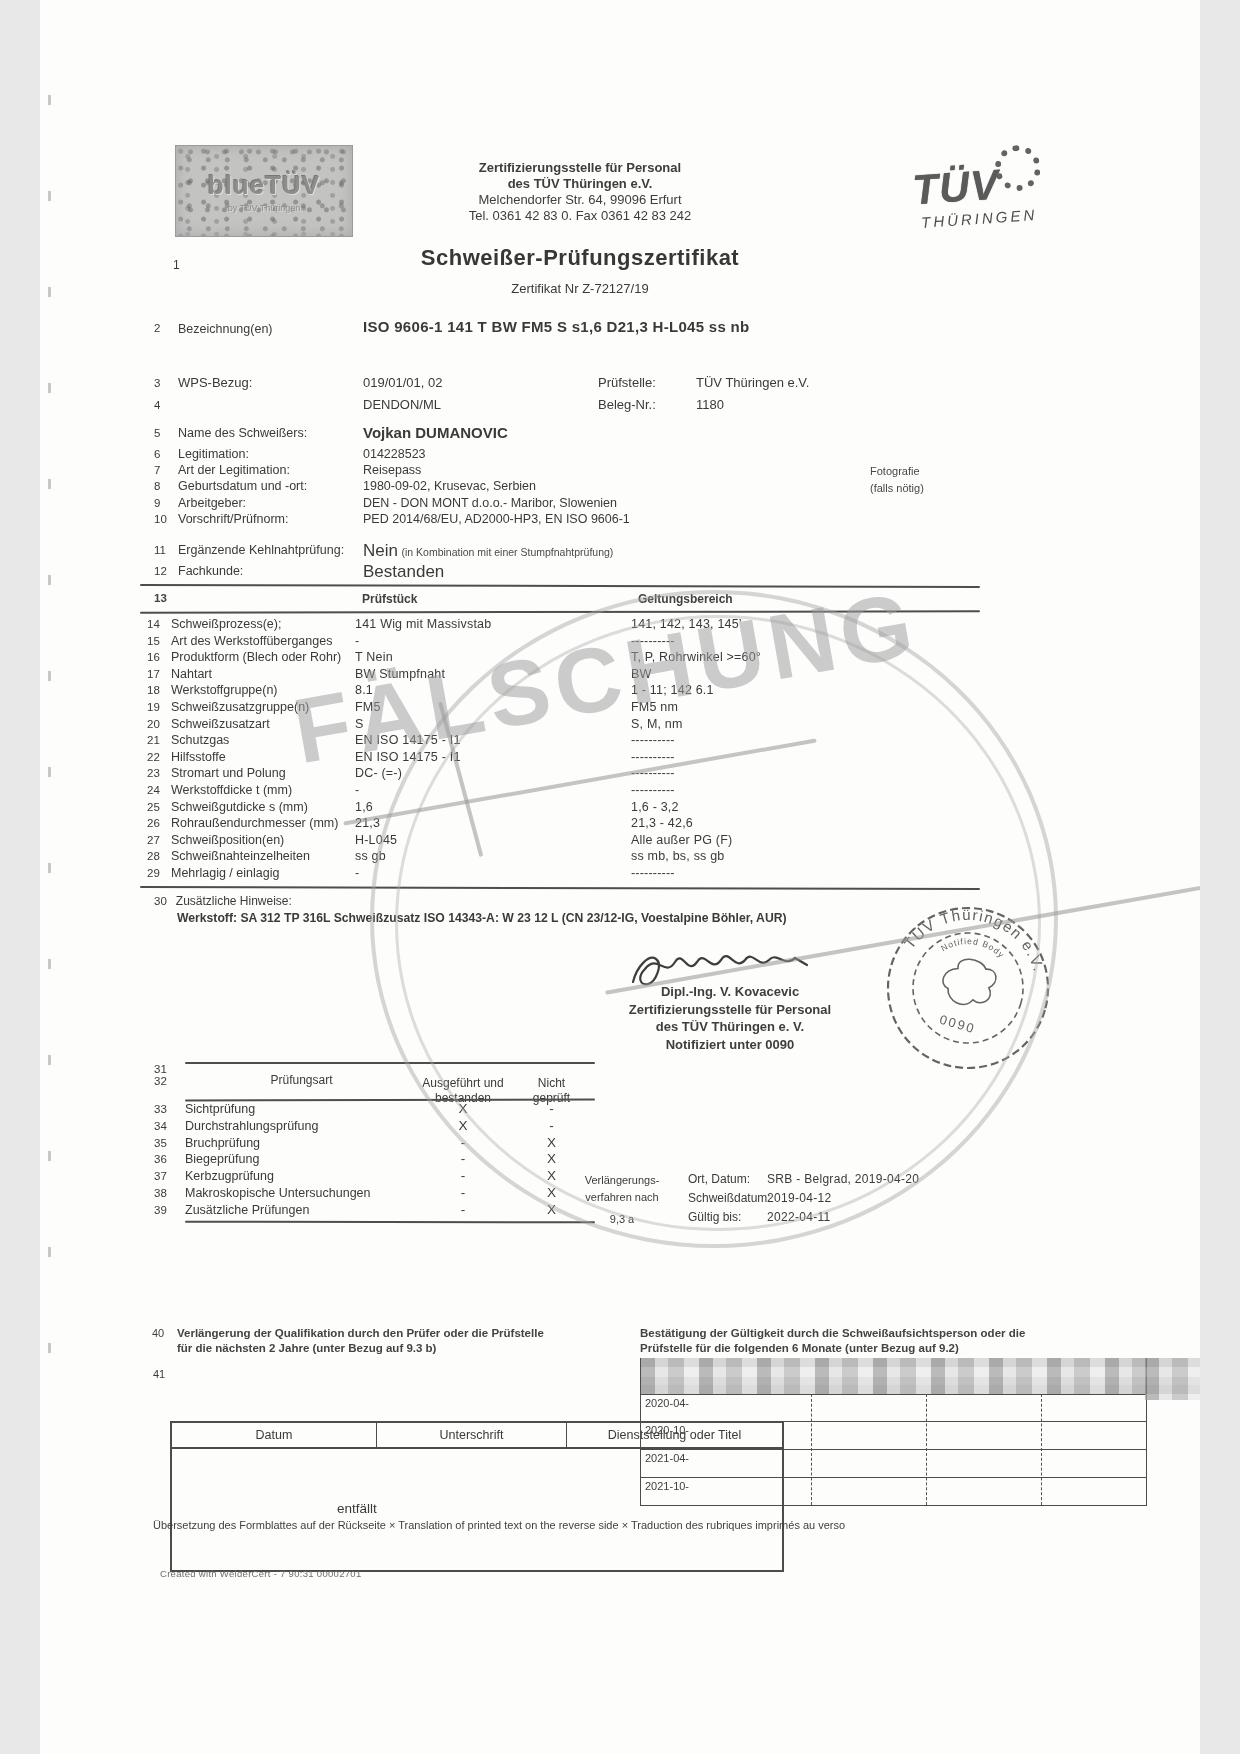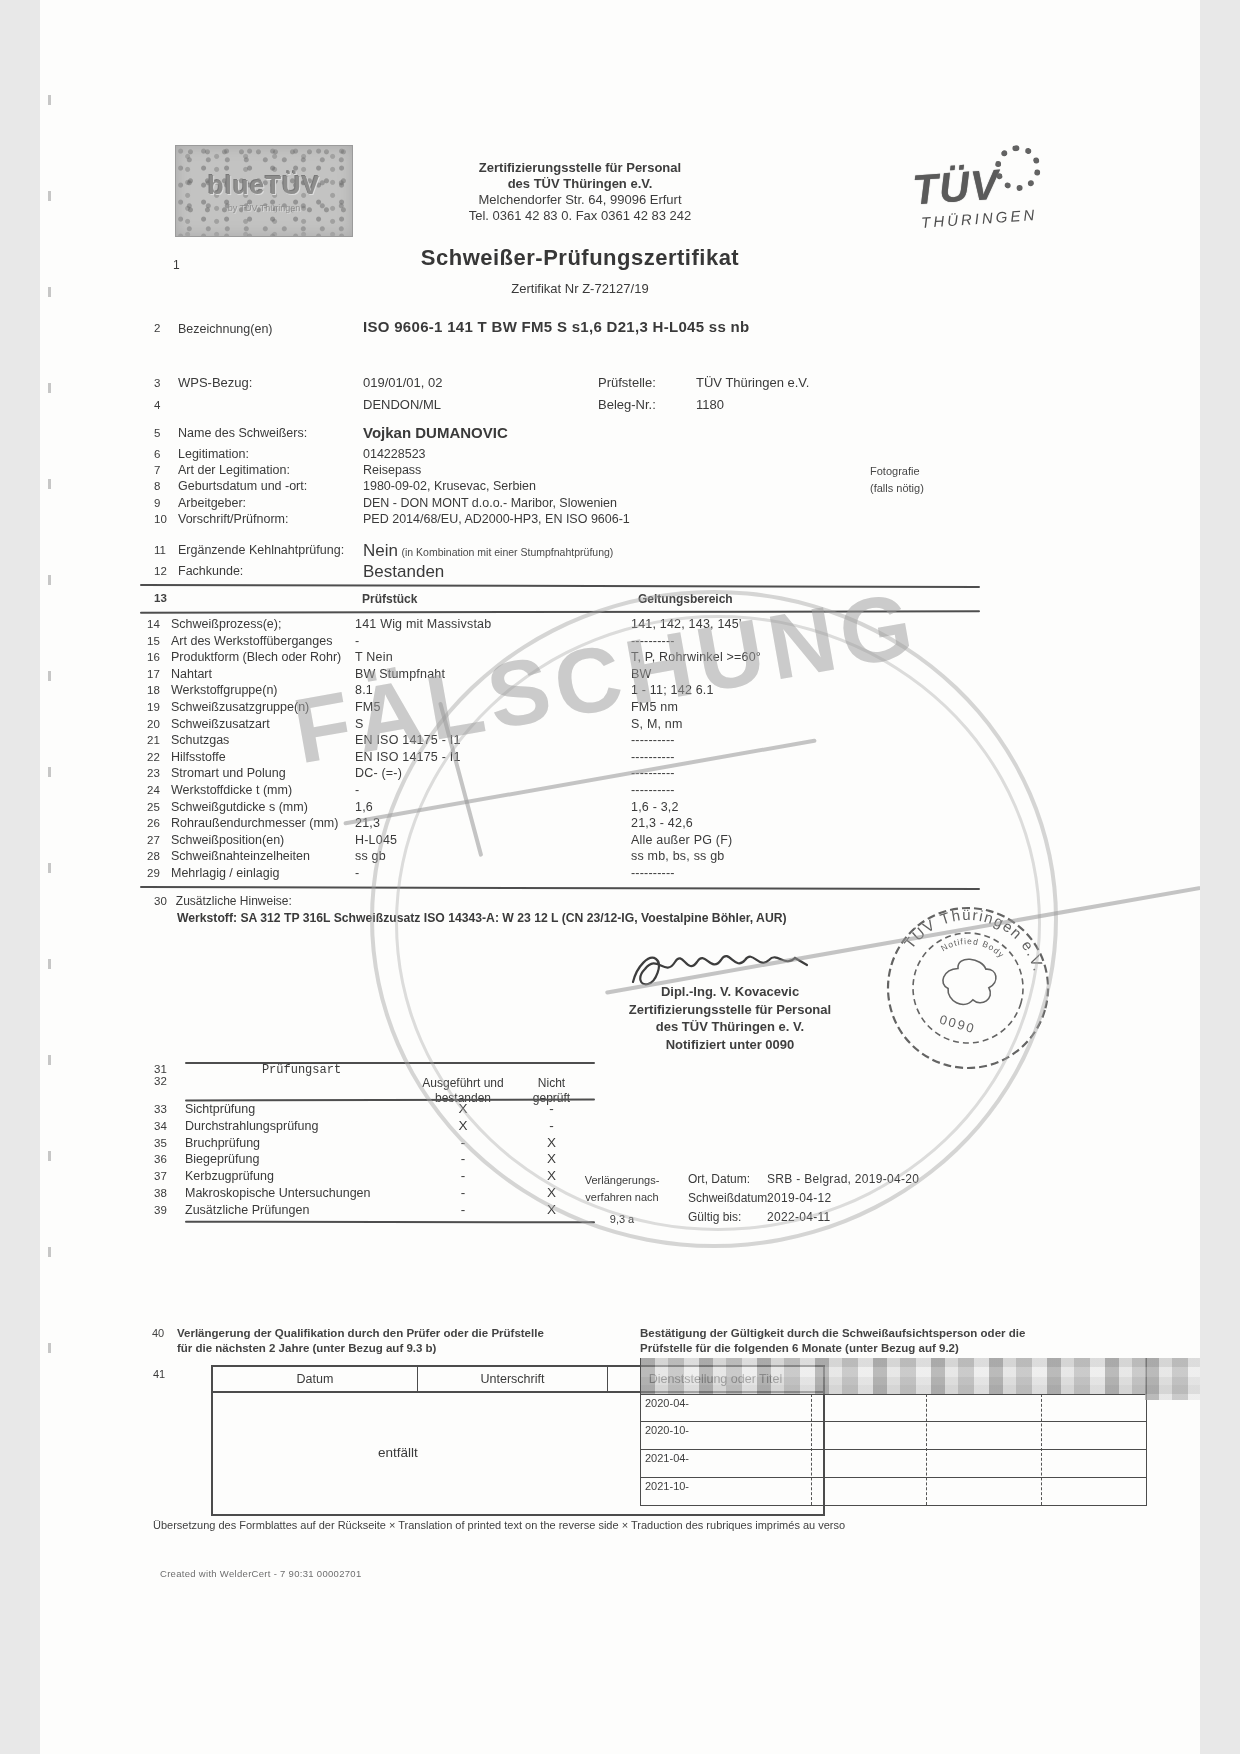--- a/index.html
+++ b/index.html
@@ -75,21 +75,21 @@
   .extproc{left:527px;top:1172px;width:110px;text-align:center;font-size:11px;line-height:17px;}
   .validity{left:648px;top:1170px;width:420px;}
   .vrow{display:grid;grid-template-columns:79px auto;font-size:12px;line-height:19.2px;}
   .vrow .vv{font-size:12px;letter-spacing:.3px;}
   
   .sec40{left:113px;top:1326px;width:480px;font-size:11.5px;font-weight:bold;line-height:15px;color:#434343;}
   .sec40 .n{position:absolute;left:-1px;font-weight:normal;font-size:11px;}
   .sec40 .txt{padding-left:24px;}
   .conf-head{left:600px;top:1326px;width:500px;font-size:11.5px;font-weight:bold;line-height:15px;color:#434343;}
   .num41{left:113px;top:1368px;font-size:11px;}
-  .ltable{left:130px;top:1365px;width:610px;height:147px;border:2px solid #4c4c4c;margin-left:41px;}
+  .ltable{left:130px;top:1421px;width:610px;height:147px;border:2px solid #4c4c4c;}
   .ltable .hdr{display:grid;grid-template-columns:205px 190px 215px;border-bottom:2px solid #4c4c4c;}
   .ltable .hdr div{font-size:12.5px;text-align:center;line-height:24px;border-right:1.5px solid #4c4c4c;}
   .ltable .hdr div:last-child{border-right:none;}
   .ltable .body{height:118px;position:relative;}
   .ltable .body .ef{position:absolute;left:165px;top:52px;font-size:13.5px;}
   .rtable{left:600px;top:1358px;width:505px;height:147px;border:1.5px solid #4c4c4c;border-top:none;}
   .rtable .blur{position:absolute;left:0;top:0;width:100%;height:36px;}
   .pixel{background:
      repeating-linear-gradient(90deg, rgba(140,140,140,.55) 0 14px, rgba(220,220,220,.5) 14px 27px, rgba(170,170,170,.55) 27px 43px, rgba(235,235,235,.5) 43px 58px),
      repeating-linear-gradient(rgba(120,120,120,.35) 0 9px, rgba(230,230,230,.45) 9px 19px, rgba(160,160,160,.35) 19px 27px);}
@@ -326,21 +326,21 @@
     <div><span class="cnum" style="padding-left:14px;padding-right:9px;">30</span><span>Zusätzliche Hinweise:</span></div>
     <div class="l2">Werkstoff: SA 312 TP 316L Schweißzusatz ISO 14343-A: W 23 12 L (CN 23/12-IG, Voestalpine Böhler, AUR)</div>
   </div>
 
   <div class="abs hline" style="left:145px;top:1062px;width:410px;"></div>
   <div class="abs tests-head tests-grid">
     <span>
         <span class="cnum" style="display:block;">31</span>
           <span class="cnum" style="display:block;">32</span>
       </span>
-    <span class="hc" style="padding-top:0;font-family:Liberation Mono, monospace;">Prüfungsart</span>
+    <span class="hc" style="padding-top:10px;">Prüfungsart</span>
     <span class="hc"><span>Ausgeführt und</span><br>
           <span>bestanden</span></span>
     <span class="hc"><span>Nicht</span><br>
           <span>geprüft</span></span>
   </div>
   <div class="abs hline" style="left:145px;top:1099px;width:410px;transform:rotate(-.15deg);"></div>
 
   <div class="abs tests">
     <div class="trow">
         <span class="cnum">33</span>

